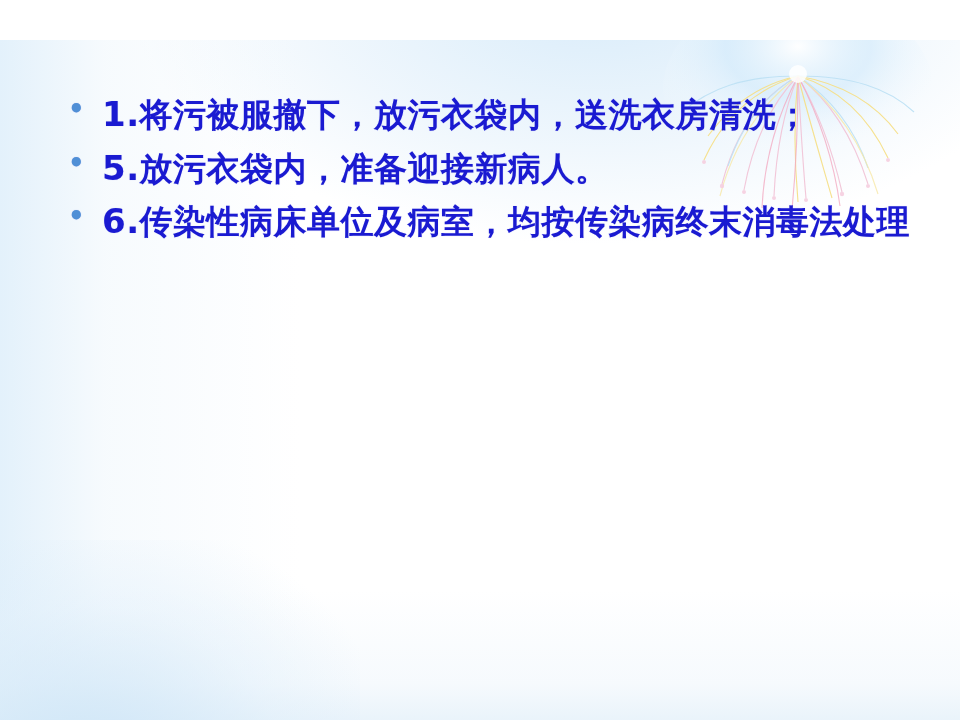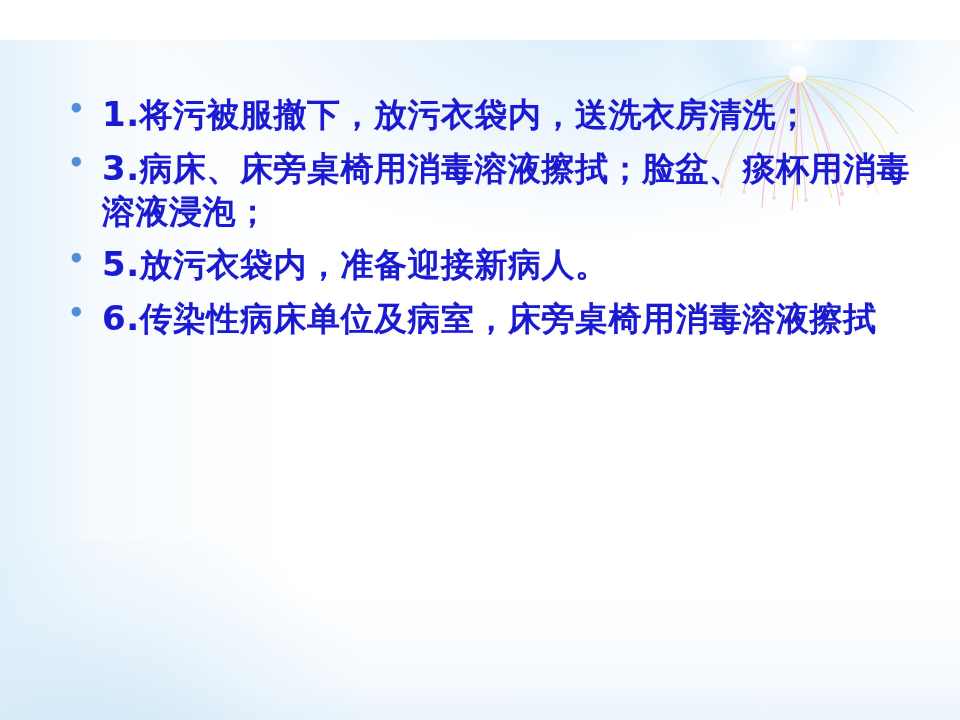--- a/index.html
+++ b/index.html
@@ -172,24 +172,21 @@
       </g>
     </svg>
   </div>
 
   <div class="content">
     <ul class="bullets">
       <li>
         <span class="num">1.</span><span>将污被服撤下，放污衣袋内，送洗衣房清洗；</span>
       </li>
       <li>
-        <span class="num">3.</span><span>病床、床旁桌椅用消毒溶液擦拭；脸盆、痰杯用消毒溶液浸泡；</span>
-      </li>
-      <li>
         <span class="num">5.</span><span>放污衣袋内，准备迎接新病人。</span>
       </li>
       <li>
-        <span class="num">6.</span><span>传染性病床单位及病室，床旁桌椅用消毒溶液擦拭</span>
+        <span class="num">6.</span><span>传染性病床单位及病室，均按传染病终末消毒法处理</span>
       </li>
     </ul>
   </div>
 
 </div>
 
 </body></html>

